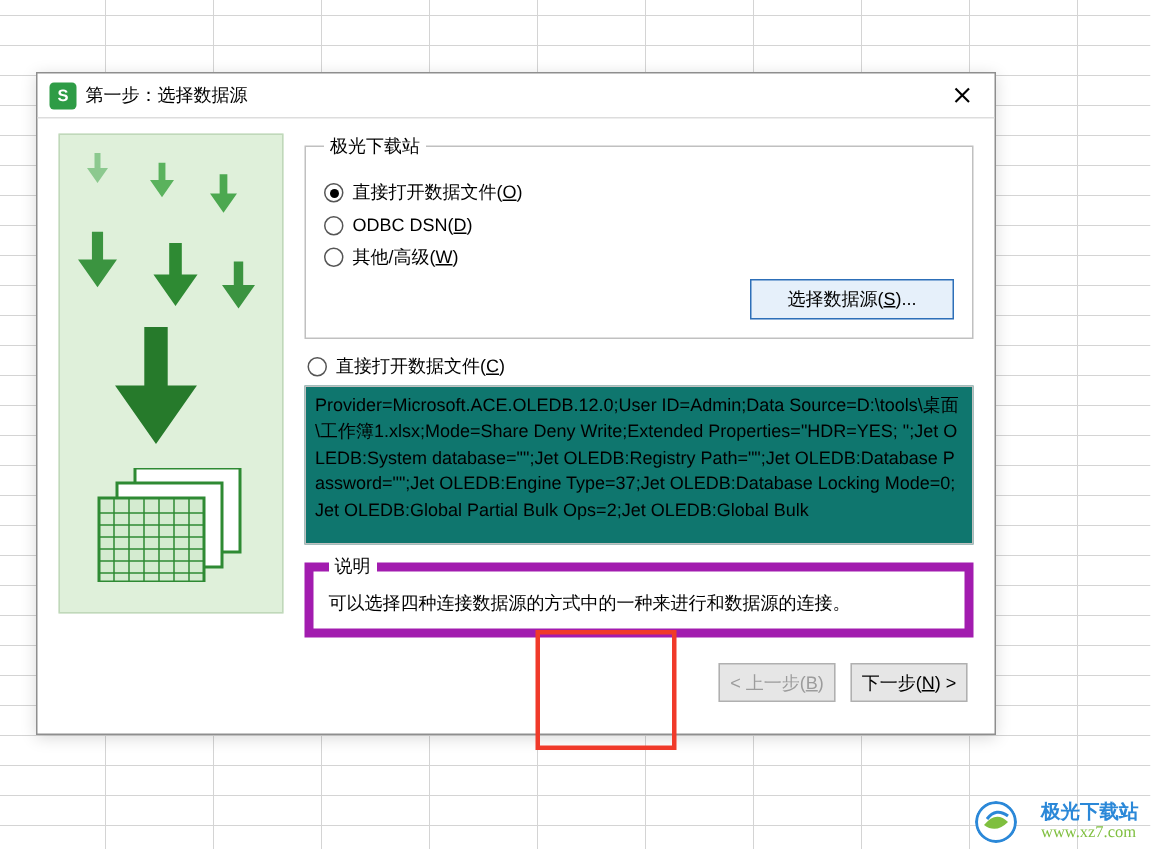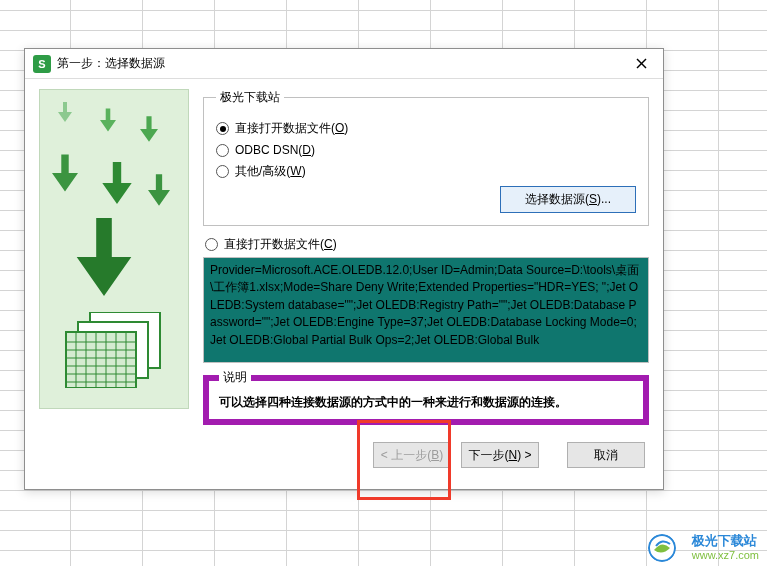--- a/index.html
+++ b/index.html
@@ -121,21 +121,21 @@
     white-space: pre-wrap;
     word-break: break-all;
     overflow: hidden;
     font-family: "Microsoft YaHei", Arial, sans-serif;
   }
   fieldset.desc-box {
     border: 6px solid #a21caf;
     padding: 8px 10px;
     margin-top: 6px;
   }
-  .desc-text { font-size: 12px; font-weight: bold; }
+  .desc-text { font-size: 12px; }
   .dialog-footer {
     height: 48px;
     display: flex;
     align-items: center;
     justify-content: flex-end;
     gap: 10px;
     padding: 0 18px 20px 0;
   }
   .wiz-btn {
     min-width: 78px;
@@ -157,21 +157,21 @@
     right: 8px; bottom: 4px;
     display: flex; align-items: center; gap: 16px;
     font-size: 11px;
   }
   .wm-icon {
     width: 28px; height: 28px;
     border-radius: 50%;
   }
   .wm-text { display: flex; flex-direction: column; line-height: 1.2; }
   .wm-line1 { color: #2b88d8; font-weight: bold; font-size: 13px; }
-  .wm-line2 { color: #7fbf3f; font-size: 11px; }
+  .wm-line2 { color: #7fbf3f; font-size: 11px; font-family: Liberation Serif, serif; }
 </style>
 </head>
 <body>
 
 <div class="grid-bg"></div>
 
 <div class="dialog">
   <div class="titlebar">
     <div class="app-icon">
         <span>S</span>
@@ -266,21 +266,20 @@
       <fieldset class="desc-box">
         <legend>说明</legend>
         <div class="desc-text">可以选择四种连接数据源的方式中的一种来进行和数据源的连接。</div>
       </fieldset>
     </div>
   </div>
 
   <div class="dialog-footer">
     <button class="wiz-btn disabled"><span>&lt; 上一步(</span><span class="u">B</span><span>)</span></button>
     <button class="wiz-btn"><span>下一步(</span><span class="u">N</span><span>) &gt;</span></button>
-    <button class="wiz-btn cancel">取消</button>
   </div>
 </div>
 
 <div class="highlight-box" style="left:357px; top:420px; width:94px; height:80px;"></div>
 
 <div class="watermark">
   <svg class="wm-icon" viewBox="0 0 28 28">
     <circle cx="14" cy="14" r="13" fill="#fff" stroke="#2b88d8" stroke-width="2"></circle>
     <path d="M6 16 Q14 6 22 14 Q14 22 6 16 Z" fill="#7fbf3f"></path>
     <path d="M8 12 Q14 4 22 10" fill="none" stroke="#2b88d8" stroke-width="2"></path>

